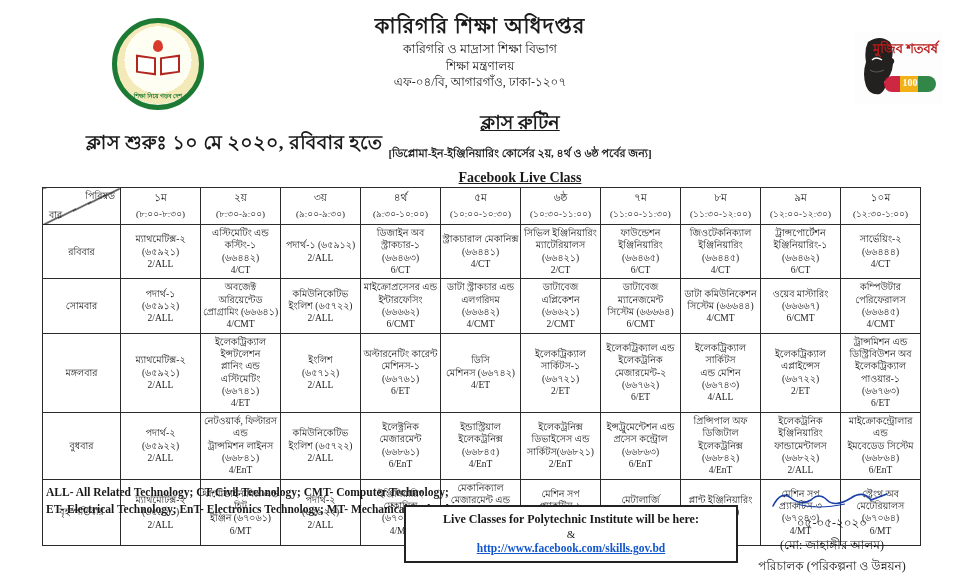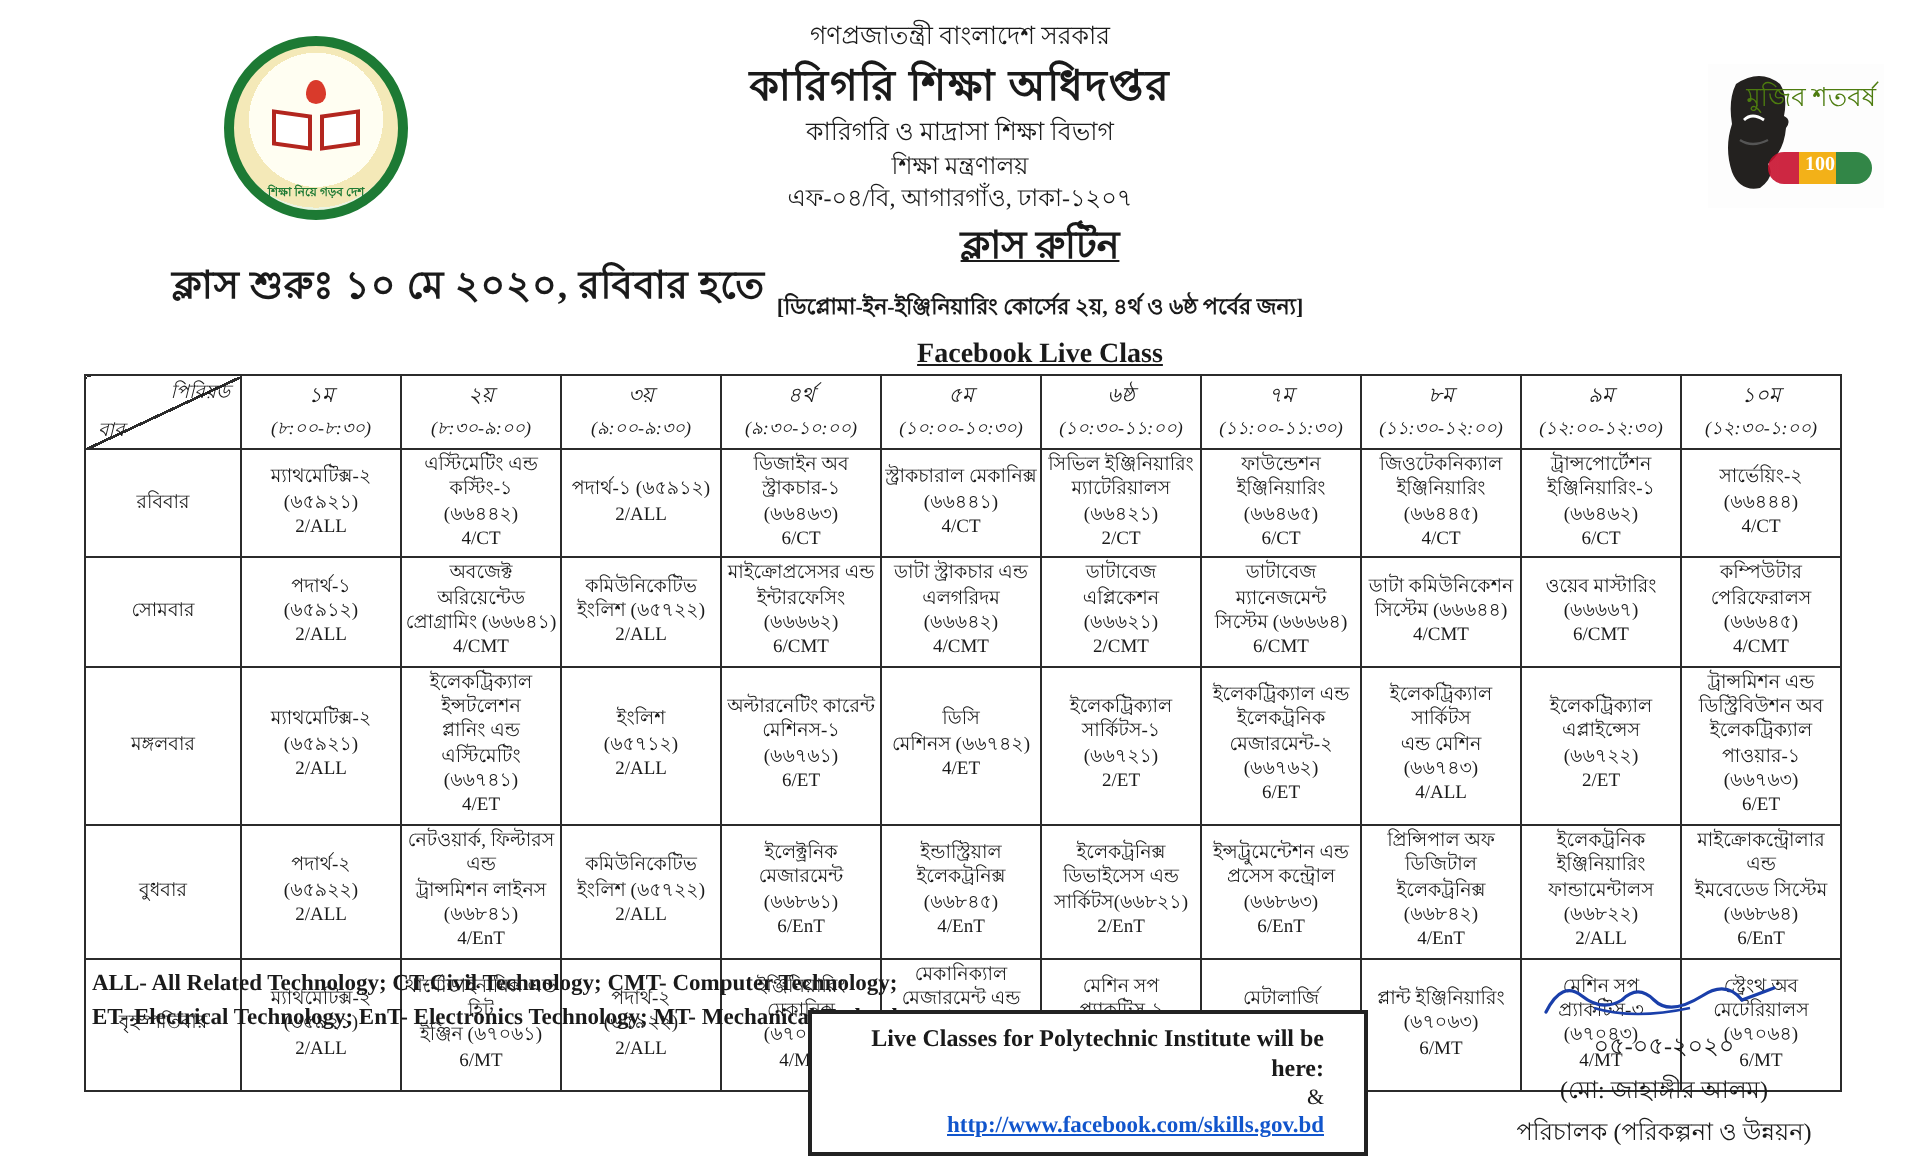--- a/index.html
+++ b/index.html
@@ -24,52 +24,52 @@
   .dte-book { position:absolute; left:24px; top:34px; width:44px; height:26px; }
   .dte-book .pageL,.dte-book .pageR { position:absolute; top:4px; width:20px; height:18px; background:#fff; border:2px solid #b3261e; }
   .dte-book .pageL { left:0; transform:skewY(8deg); }
   .dte-book .pageR { right:0; transform:skewY(-8deg); }
   .dte-flame { position:absolute; left:41px; top:22px; width:10px; height:12px; background:#d93a2b; border-radius:50% 50% 50% 50%/60% 60% 40% 40%; }
   .dte-text  { position:absolute; bottom:8px; width:100%; text-align:center; font-size:6px; color:#1d7a34; font-weight:bold; }
 
   
   .mujib-logo { position:absolute; right:18px; top:32px; width:88px; height:72px; background:#fdfdfd; }
   .mujib-face { position:absolute; left:6px; top:4px; width:40px; height:62px; }
-  .mujib-red  { position:absolute; right:4px; top:10px; font-size:13px; font-weight:normal; color:#4d7c0f; line-height:1.05; text-align:left; }
+  .mujib-red  { position:absolute; right:4px; top:10px; font-size:13px; font-weight:bold; color:#b91c1c; line-height:1.05; text-align:left; }
   .mujib-100  { position:absolute; right:6px; bottom:12px; width:52px; height:16px; border-radius:8px;
                 background:linear-gradient(90deg,#c8102e 0 30%, #f2a900 30% 65%, #1d7a34 65%); opacity:.9; }
   .mujib-100 span { position:absolute; width:100%; text-align:center; color:#fff; font-size:10px; font-weight:bold; top:1px; }
 
   
   .start-title { position:absolute; left:86px; top:128px; font-size:19px; font-weight:bold; letter-spacing:.5px; }
   .routine-wrap { position:absolute; left:330px; top:108px; width:380px; text-align:center; }
   .routine-title { font-size:19px; font-weight:bold; text-decoration:underline; }
   .routine-sub { font-size:11px; font-weight:bold; margin-top:5px; }
   .fb-live { font-size:14px; font-weight:bold; text-decoration:underline; margin-top:6px;
              font-family:"Liberation Serif",serif; }
 
   
   table.routine { position:absolute; left:42px; top:187px; width:878px; border-collapse:collapse; table-layout:fixed; }
   table.routine th, table.routine td { border:1px solid #2b2b2b; text-align:center; vertical-align:middle; padding:2px 1px; }
-  table.routine th { font-weight:normal; font-size:10px; height:33px;font-style:italic; }
+  table.routine th { font-weight:normal; font-size:10px; height:33px; }
   table.routine td { font-size:9.5px; line-height:1.3; white-space:pre-line; }
   td.day-cell { font-size:11.5px; white-space:normal; }
   .p-name { display:block; font-size:10.5px; }
   .p-time { display:block; font-size:9px; }
   tr.r1 td{height:45px;} tr.r2 td{height:48px;} tr.r3 td{height:55px;} tr.r4 td{height:56px;} tr.r5 td{height:57px;}
 
   th.corner { position:relative; padding:0;
     background:linear-gradient(to bottom right,#fff calc(50% - .7px),#2b2b2b calc(50% - .7px),#2b2b2b calc(50% + .7px),#fff calc(50% + .7px)); }
   th.corner .c-top { position:absolute; top:1px; right:5px; font-size:9.5px; }
   th.corner .c-bot { position:absolute; bottom:1px; left:6px; font-size:9.5px; }
 
   
   .legend { position:absolute; left:46px; top:484px; font-size:11.5px; font-weight:bold; line-height:1.45; white-space:pre-line;
             font-family:"Liberation Serif",serif; }
-  .live-box { position:absolute; left:404px; top:505px; width:280px; border:2px solid #222; text-align:right; padding:5px 20px 7px; background:#fff; }
+  .live-box { position:absolute; left:404px; top:505px; width:334px; border:2px solid #222; text-align:center; padding:5px 20px 7px; background:#fff; }
   .live-box .lb-title { font-size:12px; font-weight:bold; }
   .live-box a { color:#1155cc; font-size:11.5px; text-decoration:underline; display:block; margin-top:2px; font-weight:bold; }
   .live-box .amp { font-size:11px; margin-top:1px; }
 
   .sign-block { position:absolute; right:28px; top:488px; width:200px; text-align:center; }
   .sign-scribble { display:block; margin:0 auto; }
   .sign-date { font-size:12px; margin-top:0px; }
   .sign-name { font-size:12px; margin-top:2px; }
   .sign-desg { font-size:12px; margin-top:1px; }
 </style>
@@ -92,21 +92,20 @@
     <path d="M12 24 Q16 20 22 24" stroke="#fff" stroke-width="1.4" fill="none"></path>
     <path d="M10 34 Q16 38 24 34" stroke="#555" stroke-width="1.2" fill="none"></path>
   </svg>
   <div class="mujib-red">মুজিব শতবর্ষ</div>
   <div class="mujib-100">
       <span>100</span>
     </div>
 </div>
 
 <div class="gov-header">
-  <div class="gov-line1">গণপ্রজাতন্ত্রী বাংলাদেশ সরকার</div>
   <div class="gov-org">কারিগরি শিক্ষা অধিদপ্তর</div>
   <div class="gov-line3">কারিগরি ও মাদ্রাসা শিক্ষা বিভাগ</div>
   <div class="gov-line4">শিক্ষা মন্ত্রণালয়</div>
   <div class="gov-line5">এফ-০৪/বি, আগারগাঁও, ঢাকা-১২০৭</div>
 </div>
 
 <div class="start-title">ক্লাস শুরুঃ ১০ মে ২০২০, রবিবার হতে</div>
 <div class="routine-wrap">
   <div class="routine-title">ক্লাস রুটিন</div>
   <div class="routine-sub">[ডিপ্লোমা-ইন-ইঞ্জিনিয়ারিং কোর্সের ২য়, ৪র্থ ও ৬ষ্ঠ পর্বের জন্য]</div>

